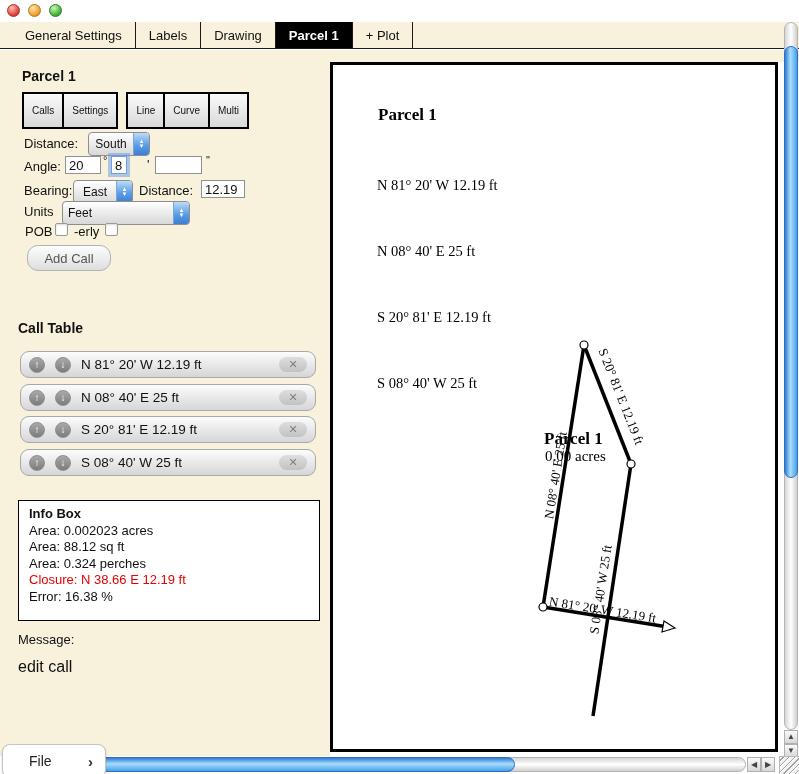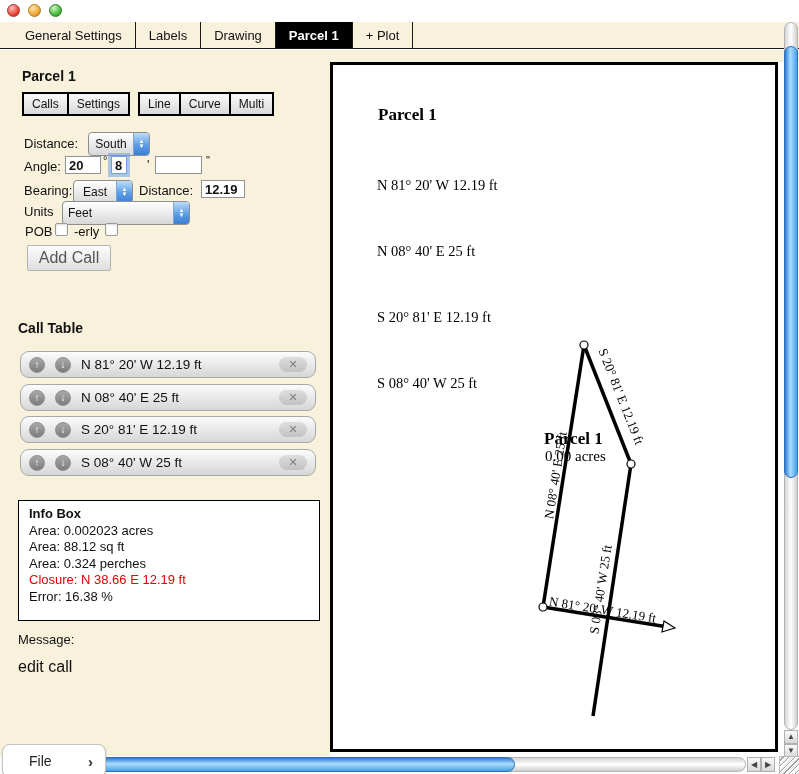--- a/index.html
+++ b/index.html
@@ -32,47 +32,47 @@
   }
   .tab.selected { background:#000; color:#fff; font-weight:bold; }
   .tabgap { left:0; top:50px; width:799px; height:12px; background:#f8f1dc; }
 
   
   .leftpanel { left:0; top:62px; width:330px; height:694px; background:#f8f1dc; color:#111; }
   .panel-title { left:22px; top:6px; font-size:14px; font-weight:bold; }
   .seg-row { left:22px; top:30px; display:flex; }
   .segbtn {
     border:2px solid #000; background:linear-gradient(#fafafa,#d9d9d9);
-    font-size:12px; padding:3px 8px; margin-left:-2px; white-space:nowrap;
+    font-size:10px; padding:11px 8px; margin-left:-2px; white-space:nowrap;
   }
   .segbtn.first { margin-left:0; }
   .seg-gap { width:8px; }
 
   .flabel { font-size:13px; color:#111; }
   .field {
     border:1px solid #919191; background:#fff; font-size:13px;
     font-family:"Liberation Sans","DejaVu Sans",sans-serif;
-    height:18px; padding:1px 3px; color:#111;font-weight:bold;
+    height:18px; padding:1px 3px; color:#111;
   }
   .field.focused { border:1px solid #6f9fe8; box-shadow:0 0 0 3px rgba(110,160,230,0.55); }
   .popup {
     display:flex; align-items:stretch; height:24px;
     border:1px solid #8e8e8e; border-radius:4px; overflow:hidden;
     background:linear-gradient(#ffffff,#d8d8d8); font-size:12px;
   }
   .popup-label { flex:1; display:flex; align-items:center; justify-content:center; padding:0 5px; }
   .popup-cap {
     width:16px; background:linear-gradient(#bcdcf8,#5d9de6 55%,#3a7fd6);
     display:flex; flex-direction:column; align-items:center; justify-content:center;
     color:#fff; font-size:6px; line-height:5px; border-left:1px solid #7aa6d8;
   }
   .checkbox { width:13px; height:13px; background:#fff; border:1px solid #9a9a9a; border-radius:2px; display:inline-block; box-shadow:inset 0 1px 2px rgba(0,0,0,0.15); }
   .addcall {
-    left:27px; top:183px; width:84px; height:26px; border:1px solid #b3b3b3; border-radius:2px;
-    background:linear-gradient(#fdfdfd,#dedede); font-size:16px; color:#555;
+    left:27px; top:183px; width:84px; height:26px; border:1px solid #b3b3b3; border-radius:11px;
+    background:linear-gradient(#fdfdfd,#dedede); font-size:13px; color:#555;
     display:flex; align-items:center; justify-content:center;
   }
 
   .calltable-title { left:18px; top:258px; font-size:14px; font-weight:bold; }
   .callrow {
     left:20px; width:296px; height:27px; border:1px solid #a8a8a8; border-radius:9px;
     background:linear-gradient(#fcfcfc,#d6d6d6);
     display:flex; align-items:center; padding:0 8px; font-size:13.5px;
   }
   .rowbtn {

